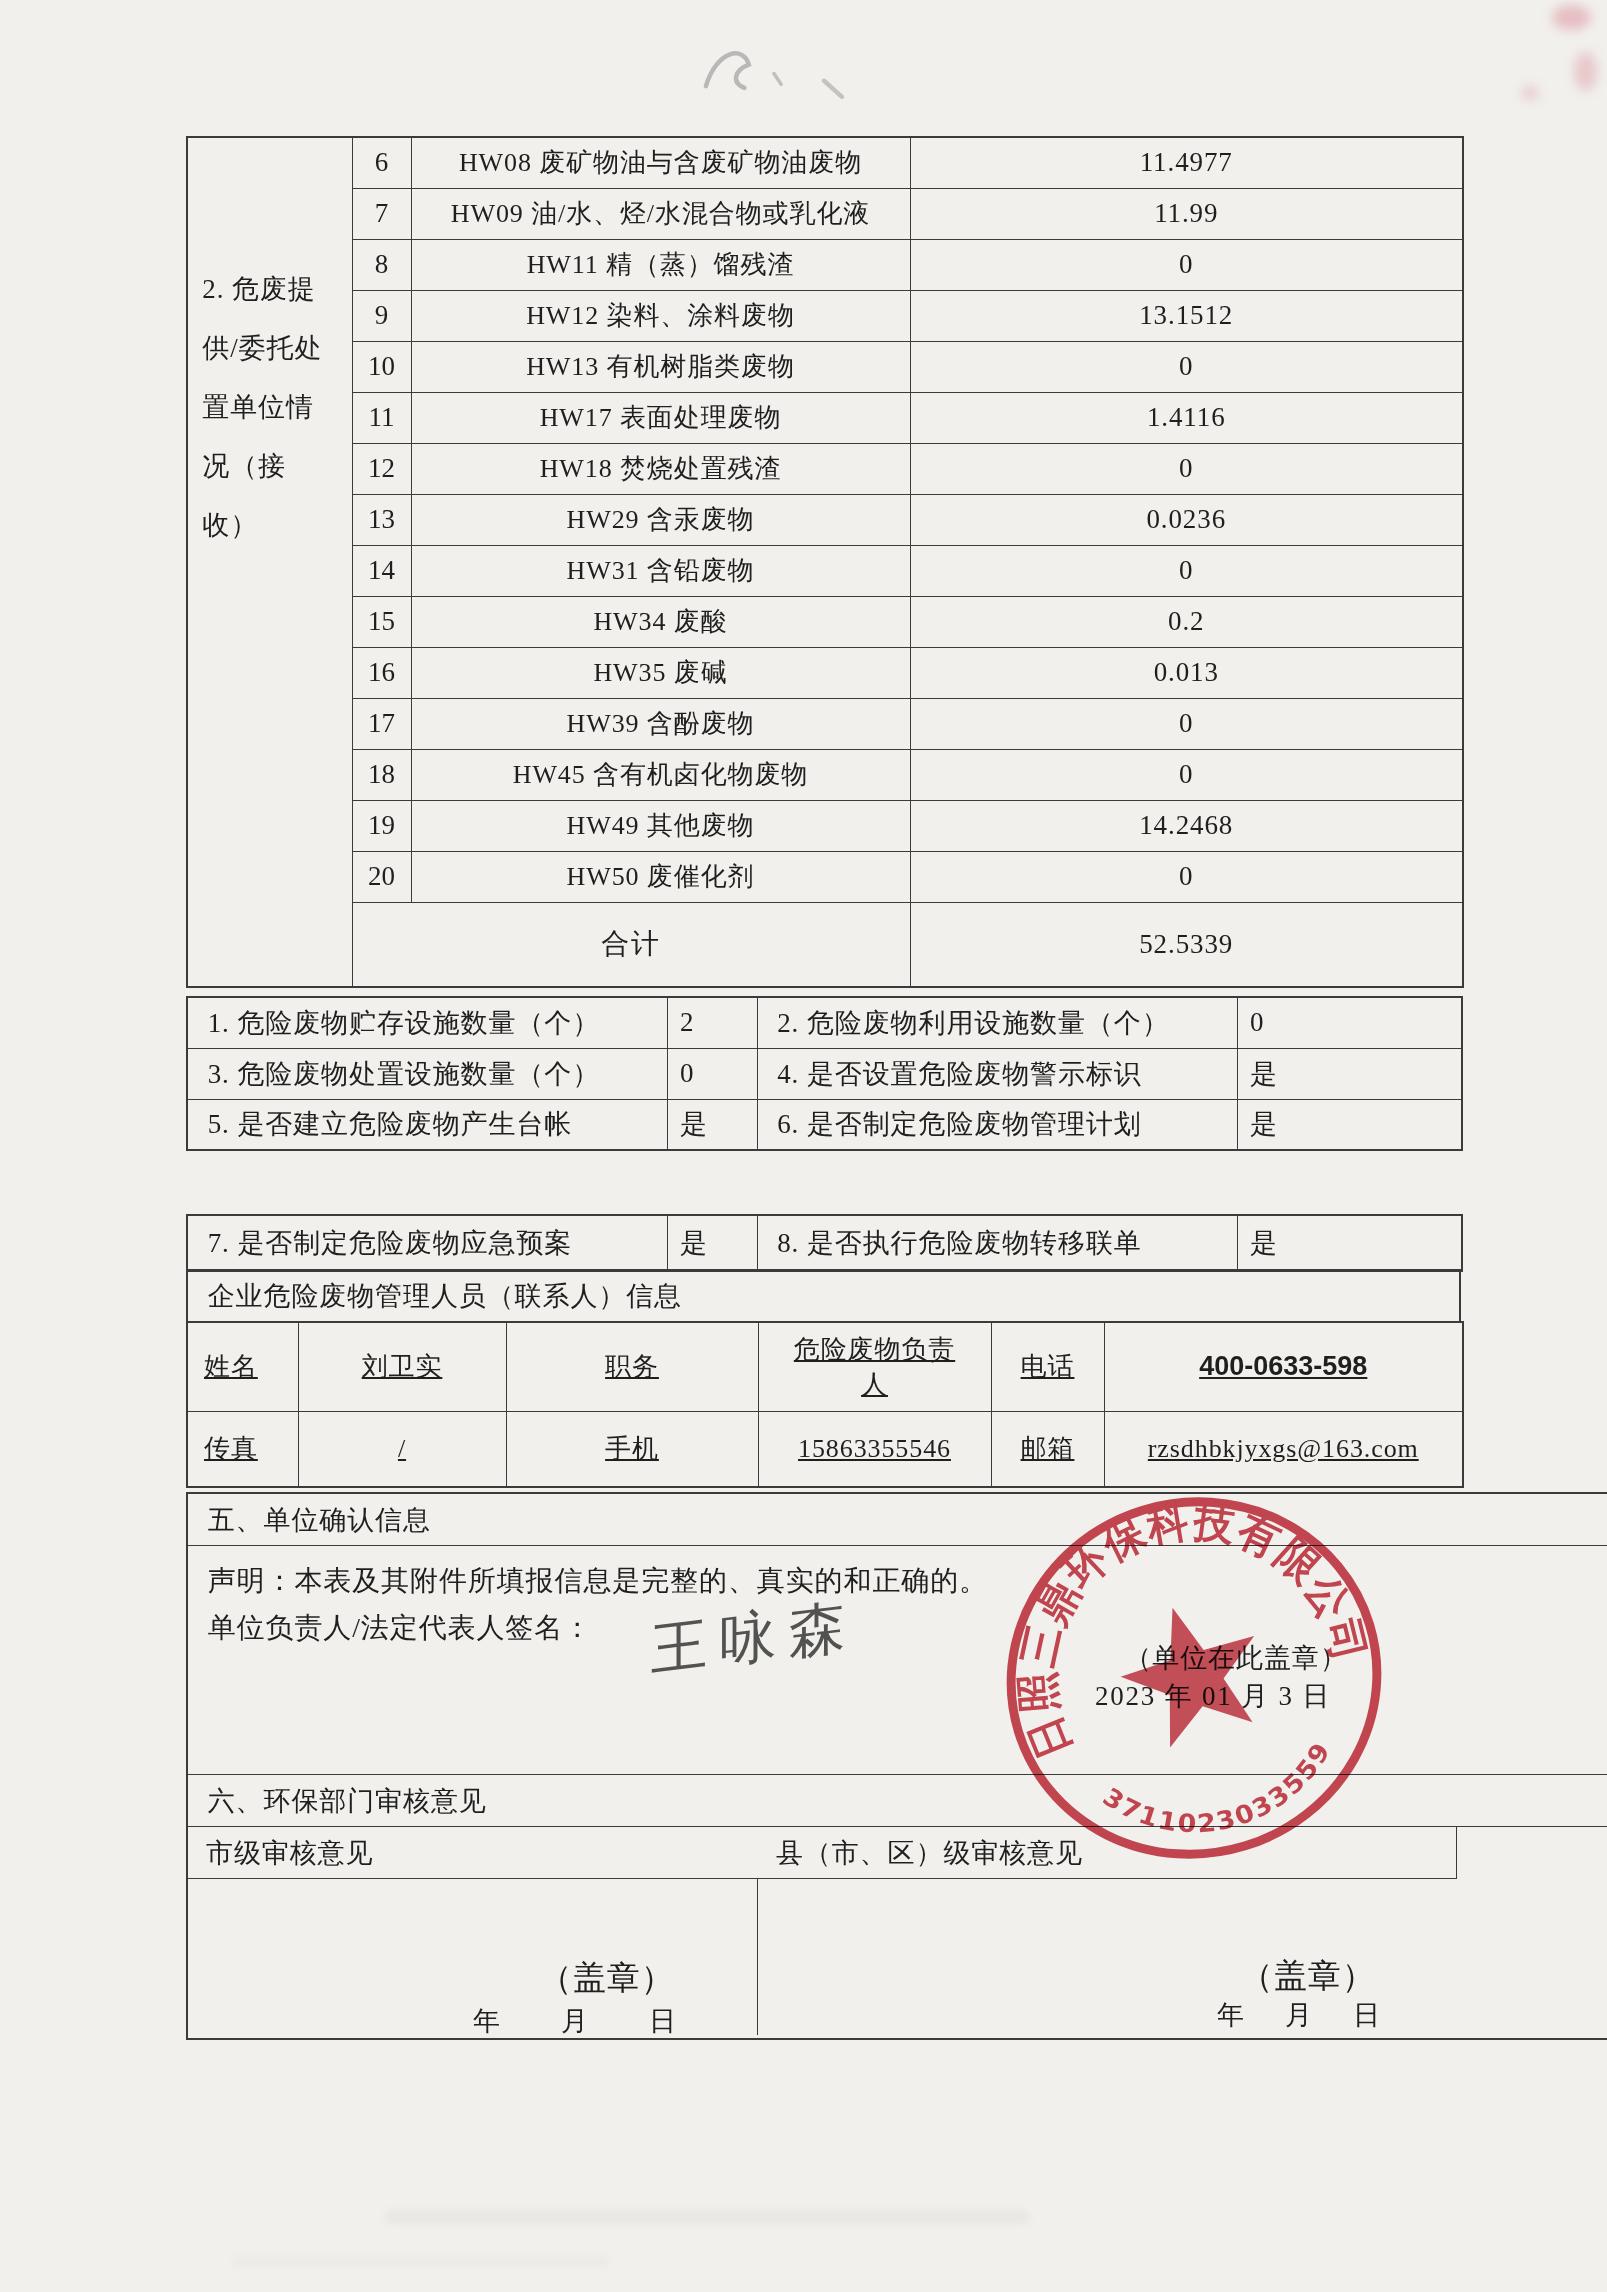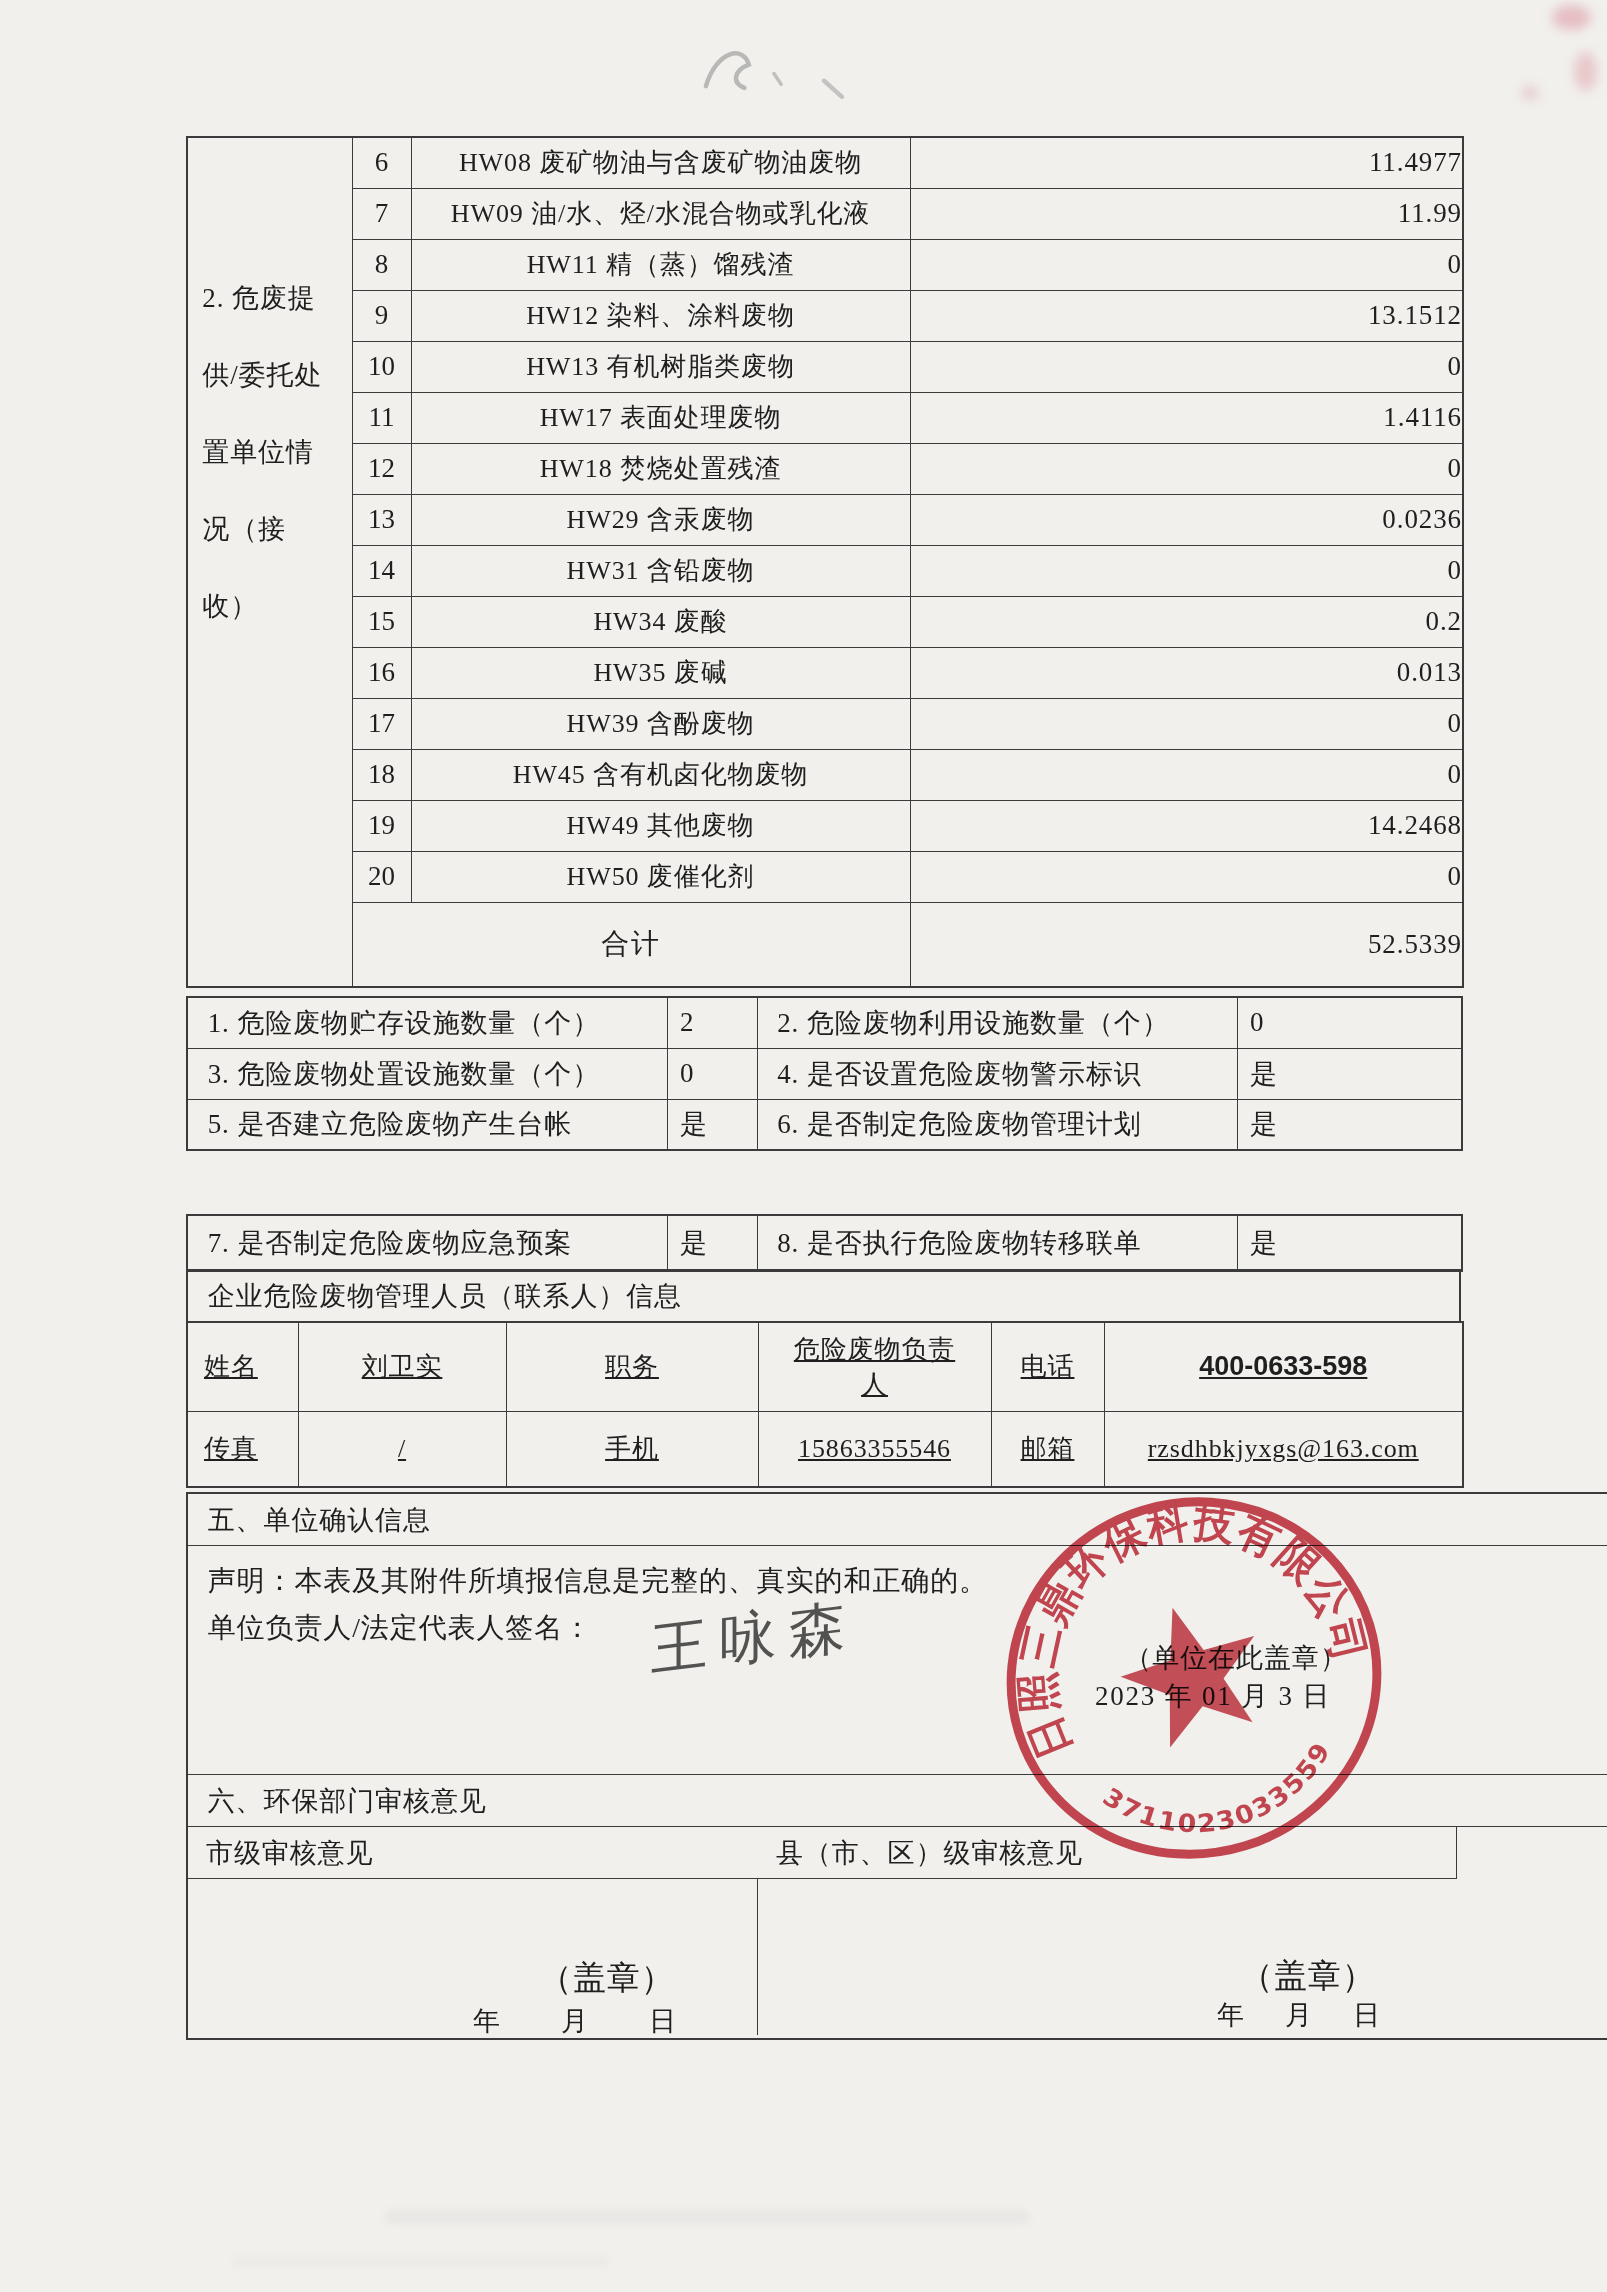--- a/index.html
+++ b/index.html
@@ -12,23 +12,23 @@
   table{border-collapse:collapse;table-layout:fixed;}
   table.frame{border:2.7px solid var(--line);}
   td{border:1.8px solid var(--line);padding:0;vertical-align:middle;overflow:hidden;}
   .abs{position:absolute;}
   
   #tblA{left:186px;top:136px;width:1275px;}
   #tblA tr{height:51px;}
   #tblA tr.total-row{height:85px;}
   #tblA td.c-no{text-align:center;font-size:27px;}
   #tblA td.c-name{text-align:center;font-size:26px;letter-spacing:0.9px;}
-  #tblA td.c-val{text-align:right;font-size:27px;letter-spacing:0.9px;margin-top:24px;}
+  #tblA td.c-val{text-align:center;font-size:27px;letter-spacing:0.9px;margin-top:24px;}
   #tblA td.lblcell{vertical-align:top;}
-  #tblA .lbltext{padding:122px 18px 0 14.3px;font-size:27px;line-height:77px;letter-spacing:0.9px;white-space:pre-line;}
+  #tblA .lbltext{padding:122px 18px 0 14.3px;font-size:27px;line-height:59px;letter-spacing:0.9px;white-space:pre-line;}
   #tblA td.c-total{text-align:center;font-size:28px;letter-spacing:1.8px;}
   
   #tblB{left:186px;top:996px;width:1275px;}
   #tblB tr{height:51px;}
   #tblB tr.hdr{height:52px;}
   #tblB td.h{font-size:27px;padding-left:19.7px;letter-spacing:0.9px;}
   #tblB td.q, #tblC1 td.q{font-size:27px;padding-left:19.7px;letter-spacing:0.9px;}
   #tblB td.a, #tblC1 td.a{font-size:27px;padding-left:12.5px;}
   
   #blockC{left:186px;top:1214px;width:1275px;}

